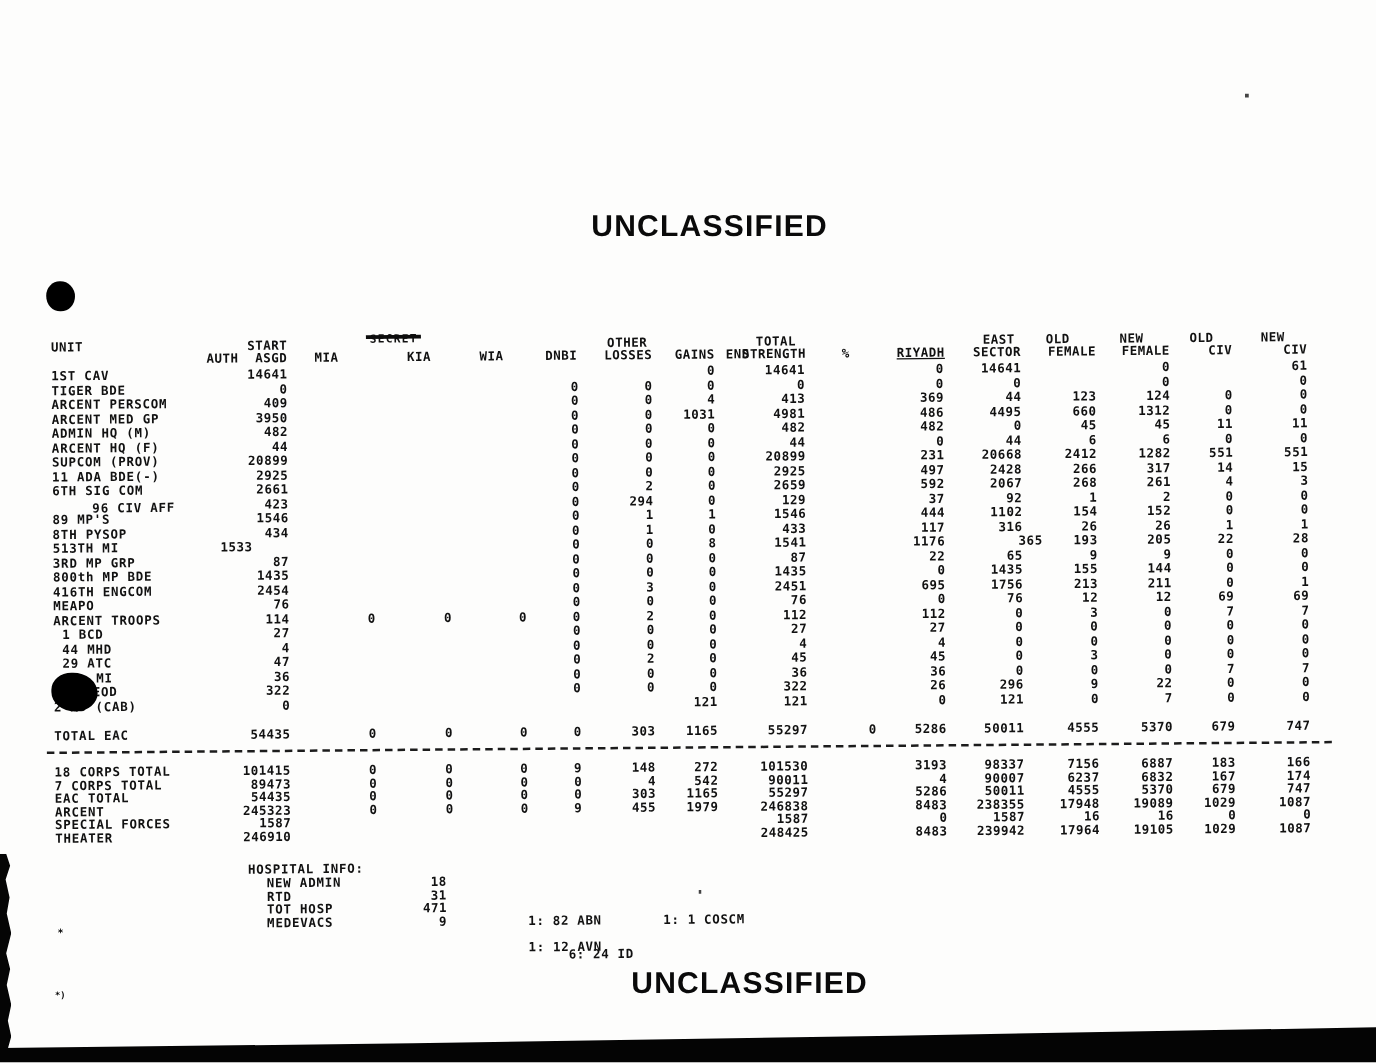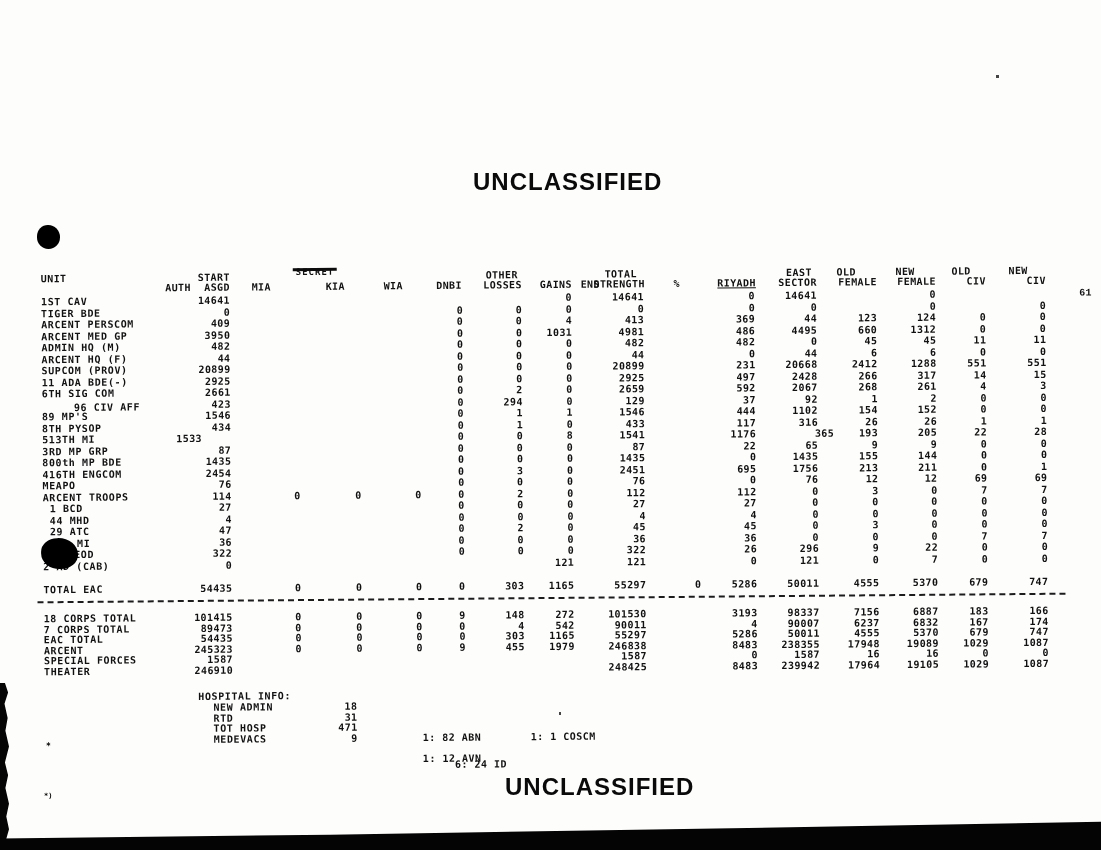--- a/index.html
+++ b/index.html
@@ -75,21 +75,21 @@
     <span class="secret">SECRET</span>
     <div id="body-rows">
         <div class="trow">
           <span class="unit" style="left: 42px; top: 292px;">1ST CAV</span>
           <span class="cell" style="left: 147px; top: 292px;">14641</span>
           <span class="cell" style="left: 489px; top: 292px;">0</span>
           <span class="cell" style="left: 561px; top: 292px;">14641</span>
           <span class="cell" style="left: 672px; top: 292px;">0</span>
           <span class="cell" style="left: 734px; top: 292px;">14641</span>
           <span class="cell" style="left: 853px; top: 292px;">0</span>
-          <span class="cell" style="left: 1009px; top: 292px; font-family: Liberation Mono, monospace;">61</span>
+          <span class="cell" style="left: 963px; top: 292px;">61</span>
         </div>
         <div class="trow">
           <span class="unit" style="left: 42px; top: 303.5px;">TIGER BDE</span>
           <span class="cell" style="left: 147px; top: 303.5px;">0</span>
           <span class="cell" style="left: 380px; top: 303.5px;">0</span>
           <span class="cell" style="left: 439px; top: 303.5px;">0</span>
           <span class="cell" style="left: 489px; top: 303.5px;">0</span>
           <span class="cell" style="left: 561px; top: 303.5px;">0</span>
           <span class="cell" style="left: 672px; top: 303.5px;">0</span>
           <span class="cell" style="left: 734px; top: 303.5px;">0</span>
@@ -155,21 +155,21 @@
         <div class="trow">
           <span class="unit" style="left: 42px; top: 361px;">SUPCOM (PROV)</span>
           <span class="cell" style="left: 147px; top: 361px;">20899</span>
           <span class="cell" style="left: 380px; top: 361px;">0</span>
           <span class="cell" style="left: 439px; top: 361px;">0</span>
           <span class="cell" style="left: 489px; top: 361px;">0</span>
           <span class="cell" style="left: 561px; top: 361px;">20899</span>
           <span class="cell" style="left: 672px; top: 361px;">231</span>
           <span class="cell" style="left: 734px; top: 361px;">20668</span>
           <span class="cell" style="left: 794px; top: 361px;">2412</span>
-          <span class="cell" style="left: 853px; top: 361px;">1288</span>
+          <span class="cell" style="left: 853px; top: 361px;">1282</span>
           <span class="cell" style="left: 903px; top: 361px;">551</span>
           <span class="cell" style="left: 963px; top: 361px;">551</span>
         </div>
         <div class="trow">
           <span class="unit" style="left: 42px; top: 372.5px;">11 ADA BDE(-)</span>
           <span class="cell" style="left: 147px; top: 372.5px;">2925</span>
           <span class="cell" style="left: 380px; top: 372.5px;">0</span>
           <span class="cell" style="left: 439px; top: 372.5px;">0</span>
           <span class="cell" style="left: 489px; top: 372.5px;">0</span>
           <span class="cell" style="left: 561px; top: 372.5px;">2925</span>

